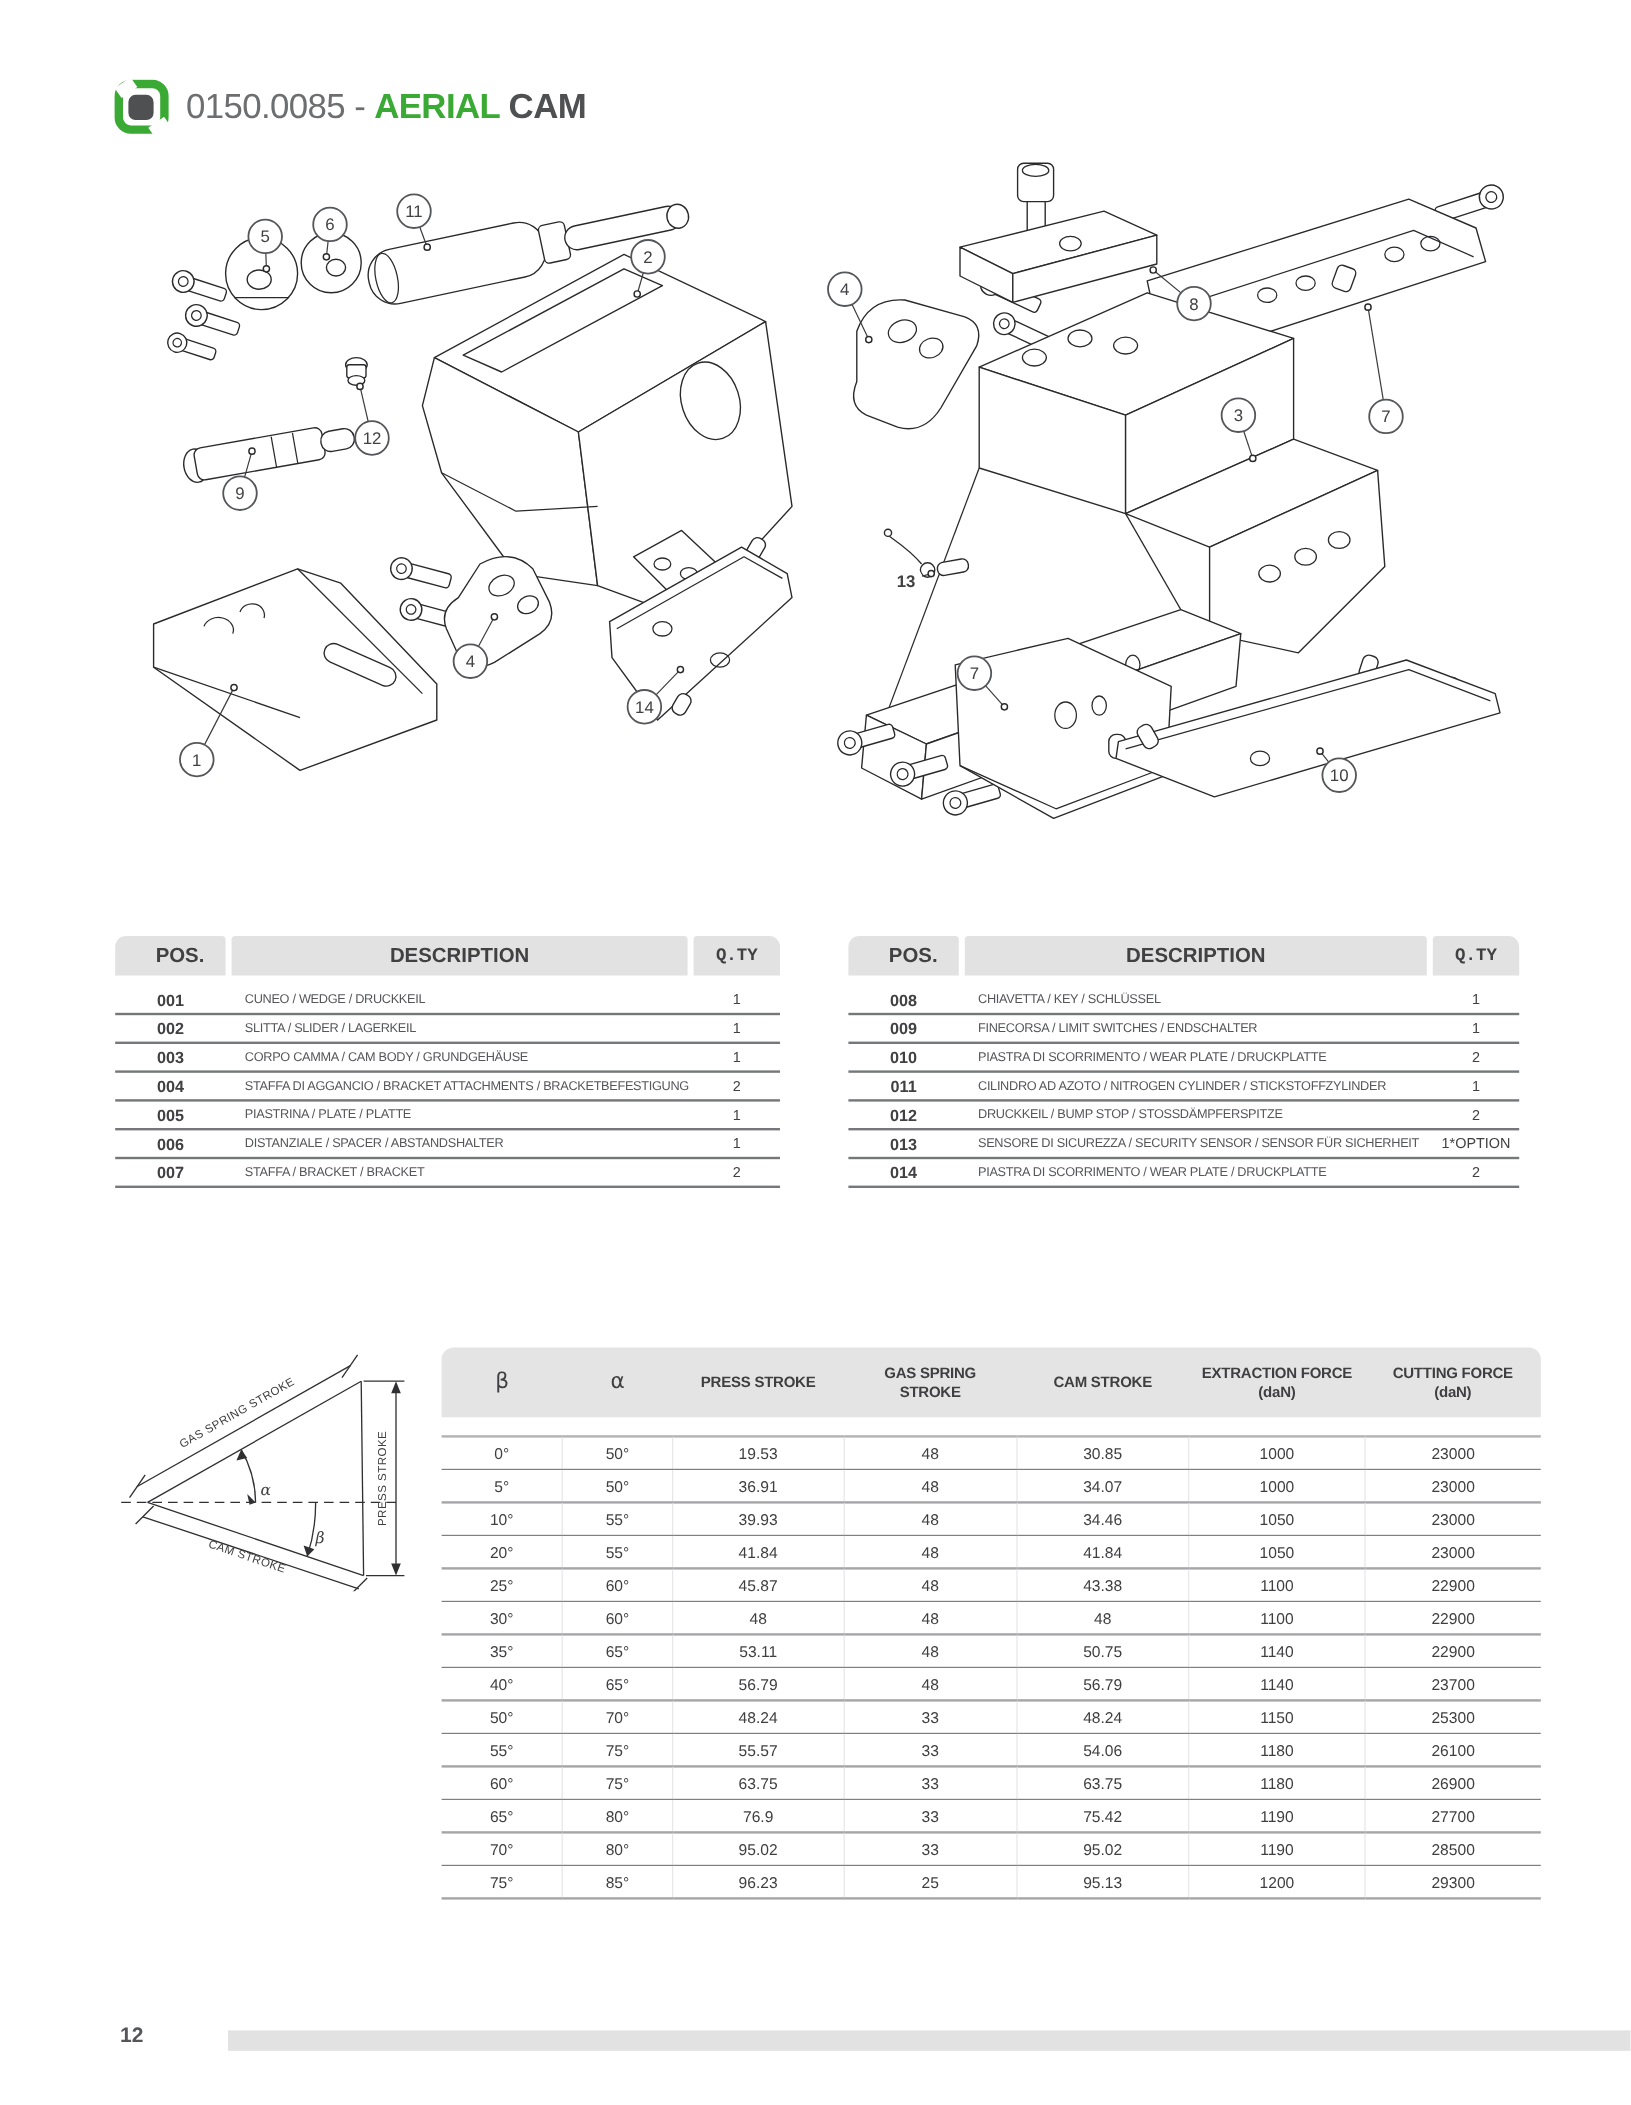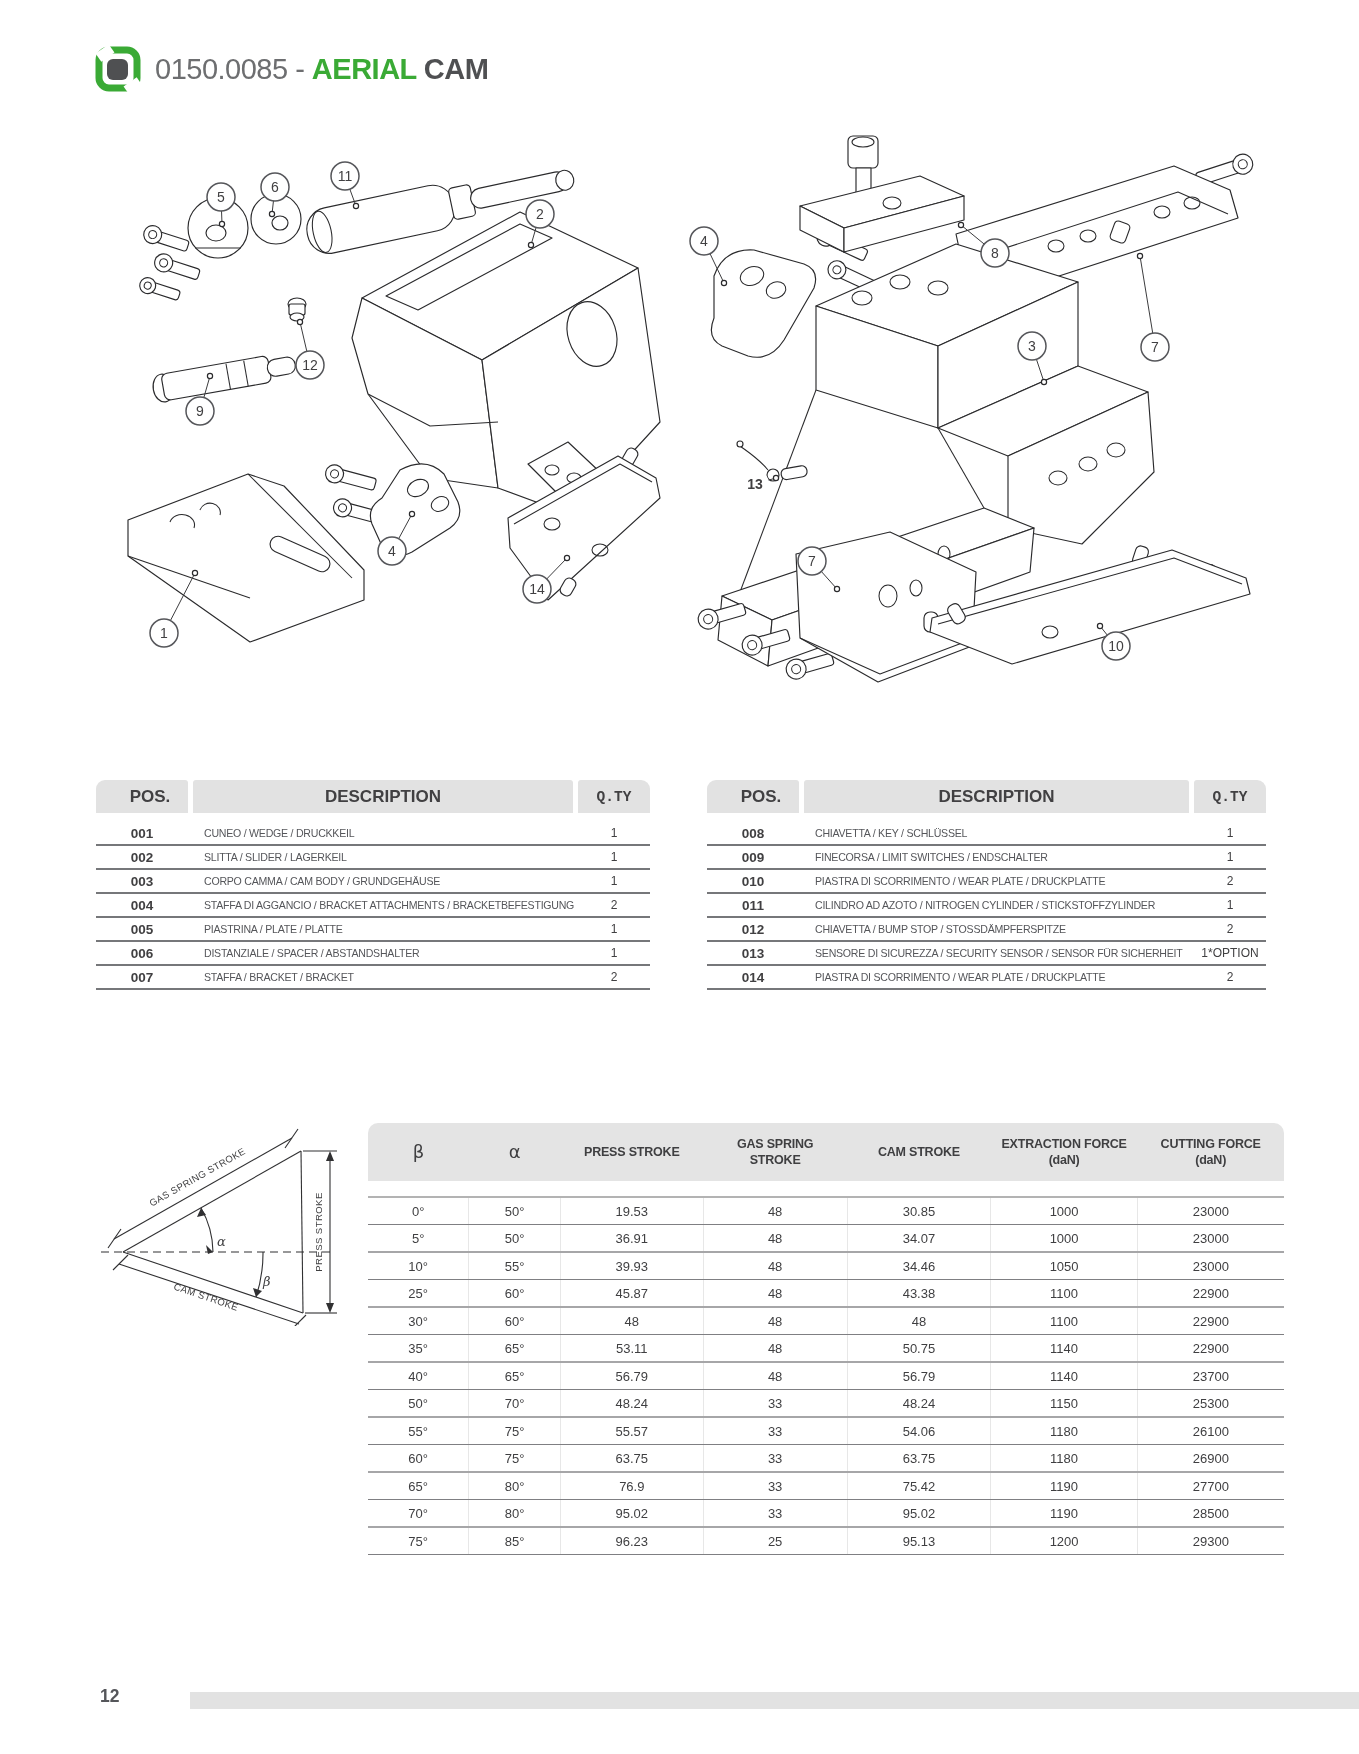--- a/index.html
+++ b/index.html
@@ -1,19 +1,19 @@
 <!DOCTYPE html>
 <html><head>
 <meta charset="utf-8">
 <style>
   html,body{margin:0;padding:0;background:#fff;}
   .page{position:relative;width:1359px;height:1754px;background:#fff;overflow:hidden;
         font-family:"Liberation Sans",sans-serif;color:#414042;}
   
-  .hdr{position:absolute;left:95px;top:46px;display:flex;align-items:center;gap:14px;}
+  .hdr{position:absolute;left:95px;top:66px;display:flex;align-items:center;gap:14px;}
   .hdr h1{margin:0;font-size:29px;font-weight:400;color:#6d6e70;letter-spacing:-0.5px;}
   .hdr .green{color:#3aaa35;font-weight:700;}
   .hdr .dark{color:#4f5052;font-weight:700;}
   
   .exploded{position:absolute;left:100px;top:126px;width:1160px;height:560px;}
   .art{fill:#fff;stroke:#2a2a2c;stroke-width:1.15;stroke-linejoin:round;}
   .artn{fill:none;stroke:#2a2a2c;stroke-width:1.05;stroke-linejoin:round;}
   .leader{stroke:#3c3c3e;stroke-width:1;}
   .dot{fill:#fff;stroke:#2a2a2c;stroke-width:1.2;}
   .bubble{fill:#fff;stroke:#55565a;stroke-width:1.5;}
@@ -446,21 +446,21 @@
           <div class="desc">PIASTRA DI SCORRIMENTO  /  WEAR PLATE /  DRUCKPLATTE</div>
           <div class="qty">2</div>
         </div>
         <div class="prow">
           <div class="pos">011</div>
           <div class="desc">CILINDRO AD AZOTO / NITROGEN CYLINDER / STICKSTOFFZYLINDER</div>
           <div class="qty">1</div>
         </div>
         <div class="prow">
           <div class="pos">012</div>
-          <div class="desc">CHIAVETTA / BUMP STOP / STOSSDÄMPFERSPITZE</div>
+          <div class="desc">DRUCKKEIL / BUMP STOP / STOSSDÄMPFERSPITZE</div>
           <div class="qty">2</div>
         </div>
         <div class="prow">
           <div class="pos">013</div>
           <div class="desc">SENSORE DI SICUREZZA / SECURITY SENSOR / SENSOR FÜR SICHERHEIT</div>
           <div class="qty">1*OPTION</div>
         </div>
         <div class="prow">
           <div class="pos">014</div>
           <div class="desc">PIASTRA DI SCORRIMENTO  /  WEAR PLATE /  DRUCKPLATTE</div>
@@ -557,20 +557,29 @@
         <tr>
           <td>10°</td>
           <td>55°</td>
           <td>39.93</td>
           <td>48</td>
           <td>34.46</td>
           <td>1050</td>
           <td>23000</td>
         </tr>
         <tr>
+          <td>20°</td>
+          <td>55°</td>
+          <td>41.84</td>
+          <td>48</td>
+          <td>41.84</td>
+          <td>1050</td>
+          <td>23000</td>
+        </tr>
+        <tr>
           <td>25°</td>
           <td>60°</td>
           <td>45.87</td>
           <td>48</td>
           <td>43.38</td>
           <td>1100</td>
           <td>22900</td>
         </tr>
         <tr>
           <td>30°</td>

